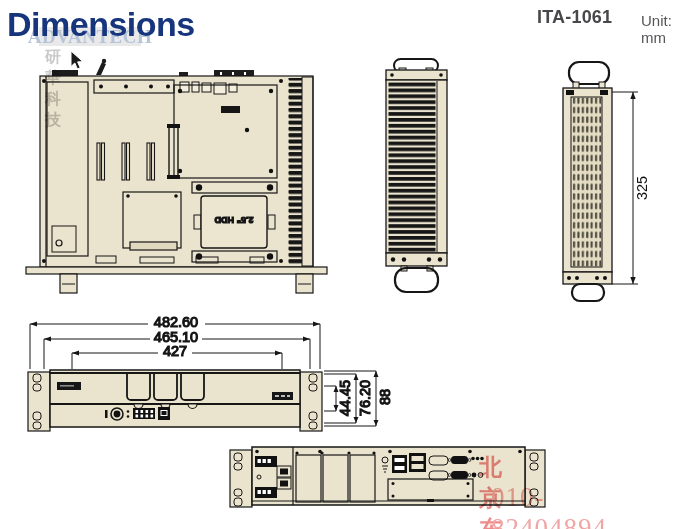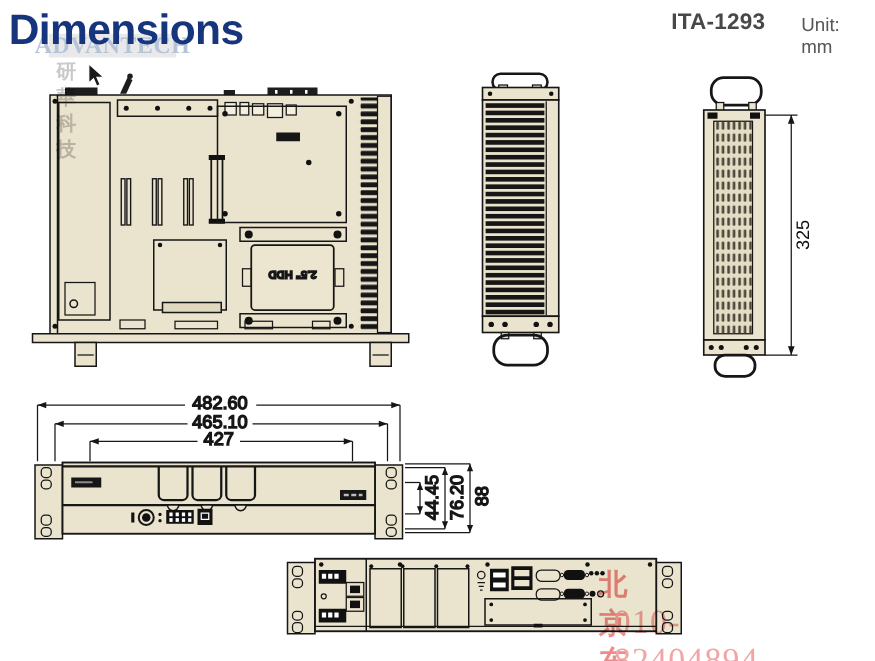--- a/index.html
+++ b/index.html
@@ -369,20 +369,20 @@
     </div>
     <div class="abs" id="wm-adv-cjk">研華科技</div>
   </div>
 
   <div class="abs" id="wm-vendor">
     <div class="abs" id="wm-vendor-name">北京东森兰泰科技</div>
     <div class="abs" id="wm-vendor-phone">010-82404894</div>
   </div>
 
   <div class="abs" id="page-title">Dimensions</div>
-  <div class="abs" id="model-name">ITA-1293</div>
+  <div class="abs" id="model-name">ITA-1061</div>
   <div class="abs" id="unit-label">Unit: mm</div>
 
   <svg class="abs" style="left:68px;top:50px" width="18" height="20" viewBox="0 0 18 20">
     <polygon points="3,1 3,16.5 6.8,13 9.4,19 12.2,17.7 9.6,11.9 14.8,11.6" fill="#1a1a1a" stroke="#ffffff" stroke-width="1"></polygon>
   </svg>
 
 </div>
 
 </body></html>

